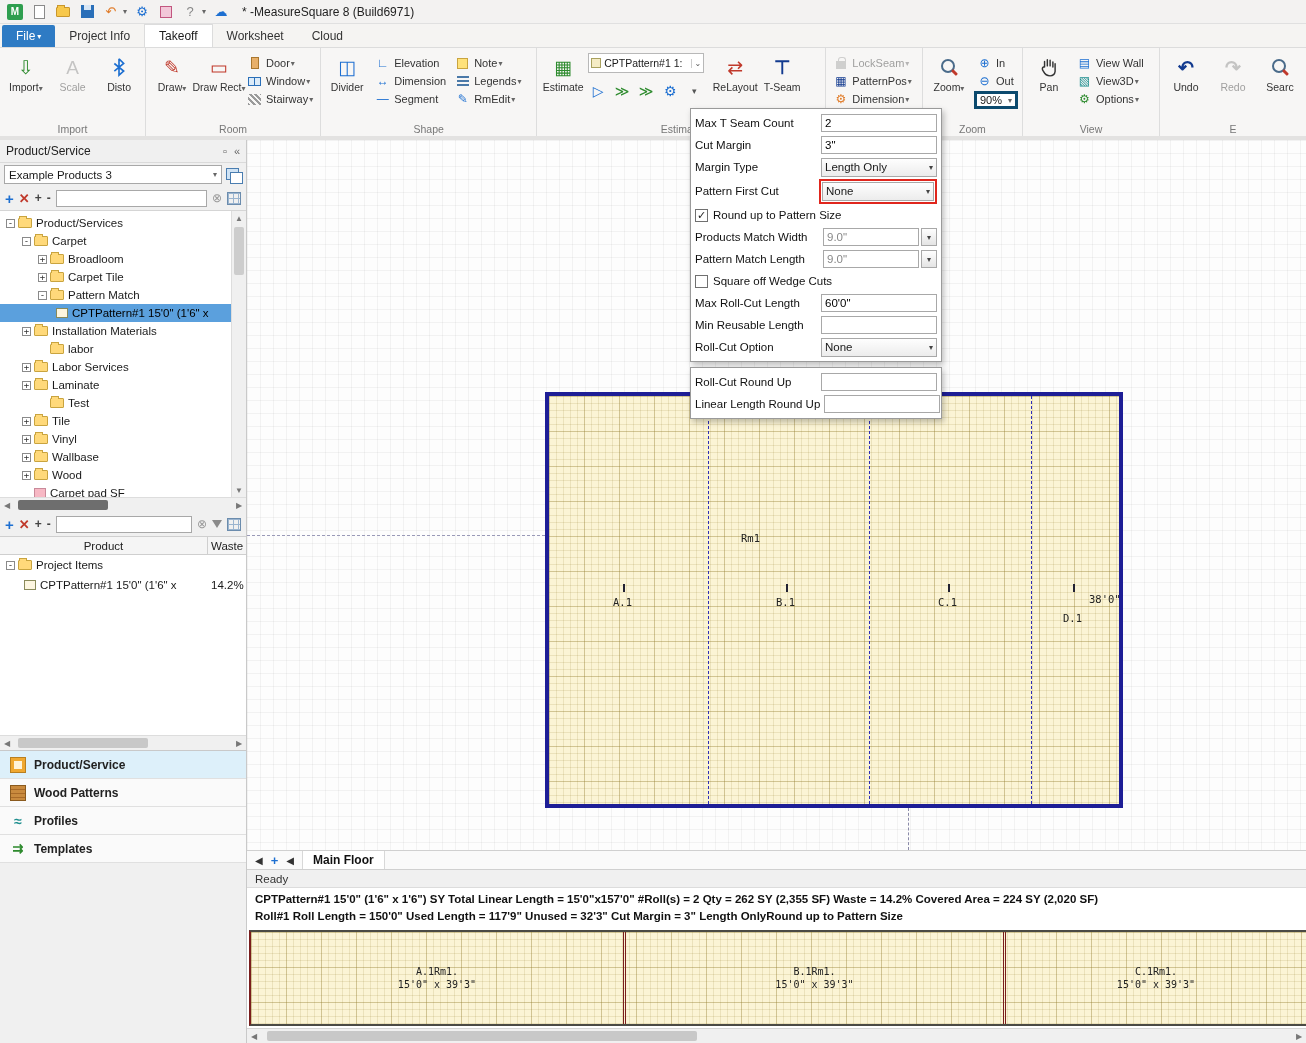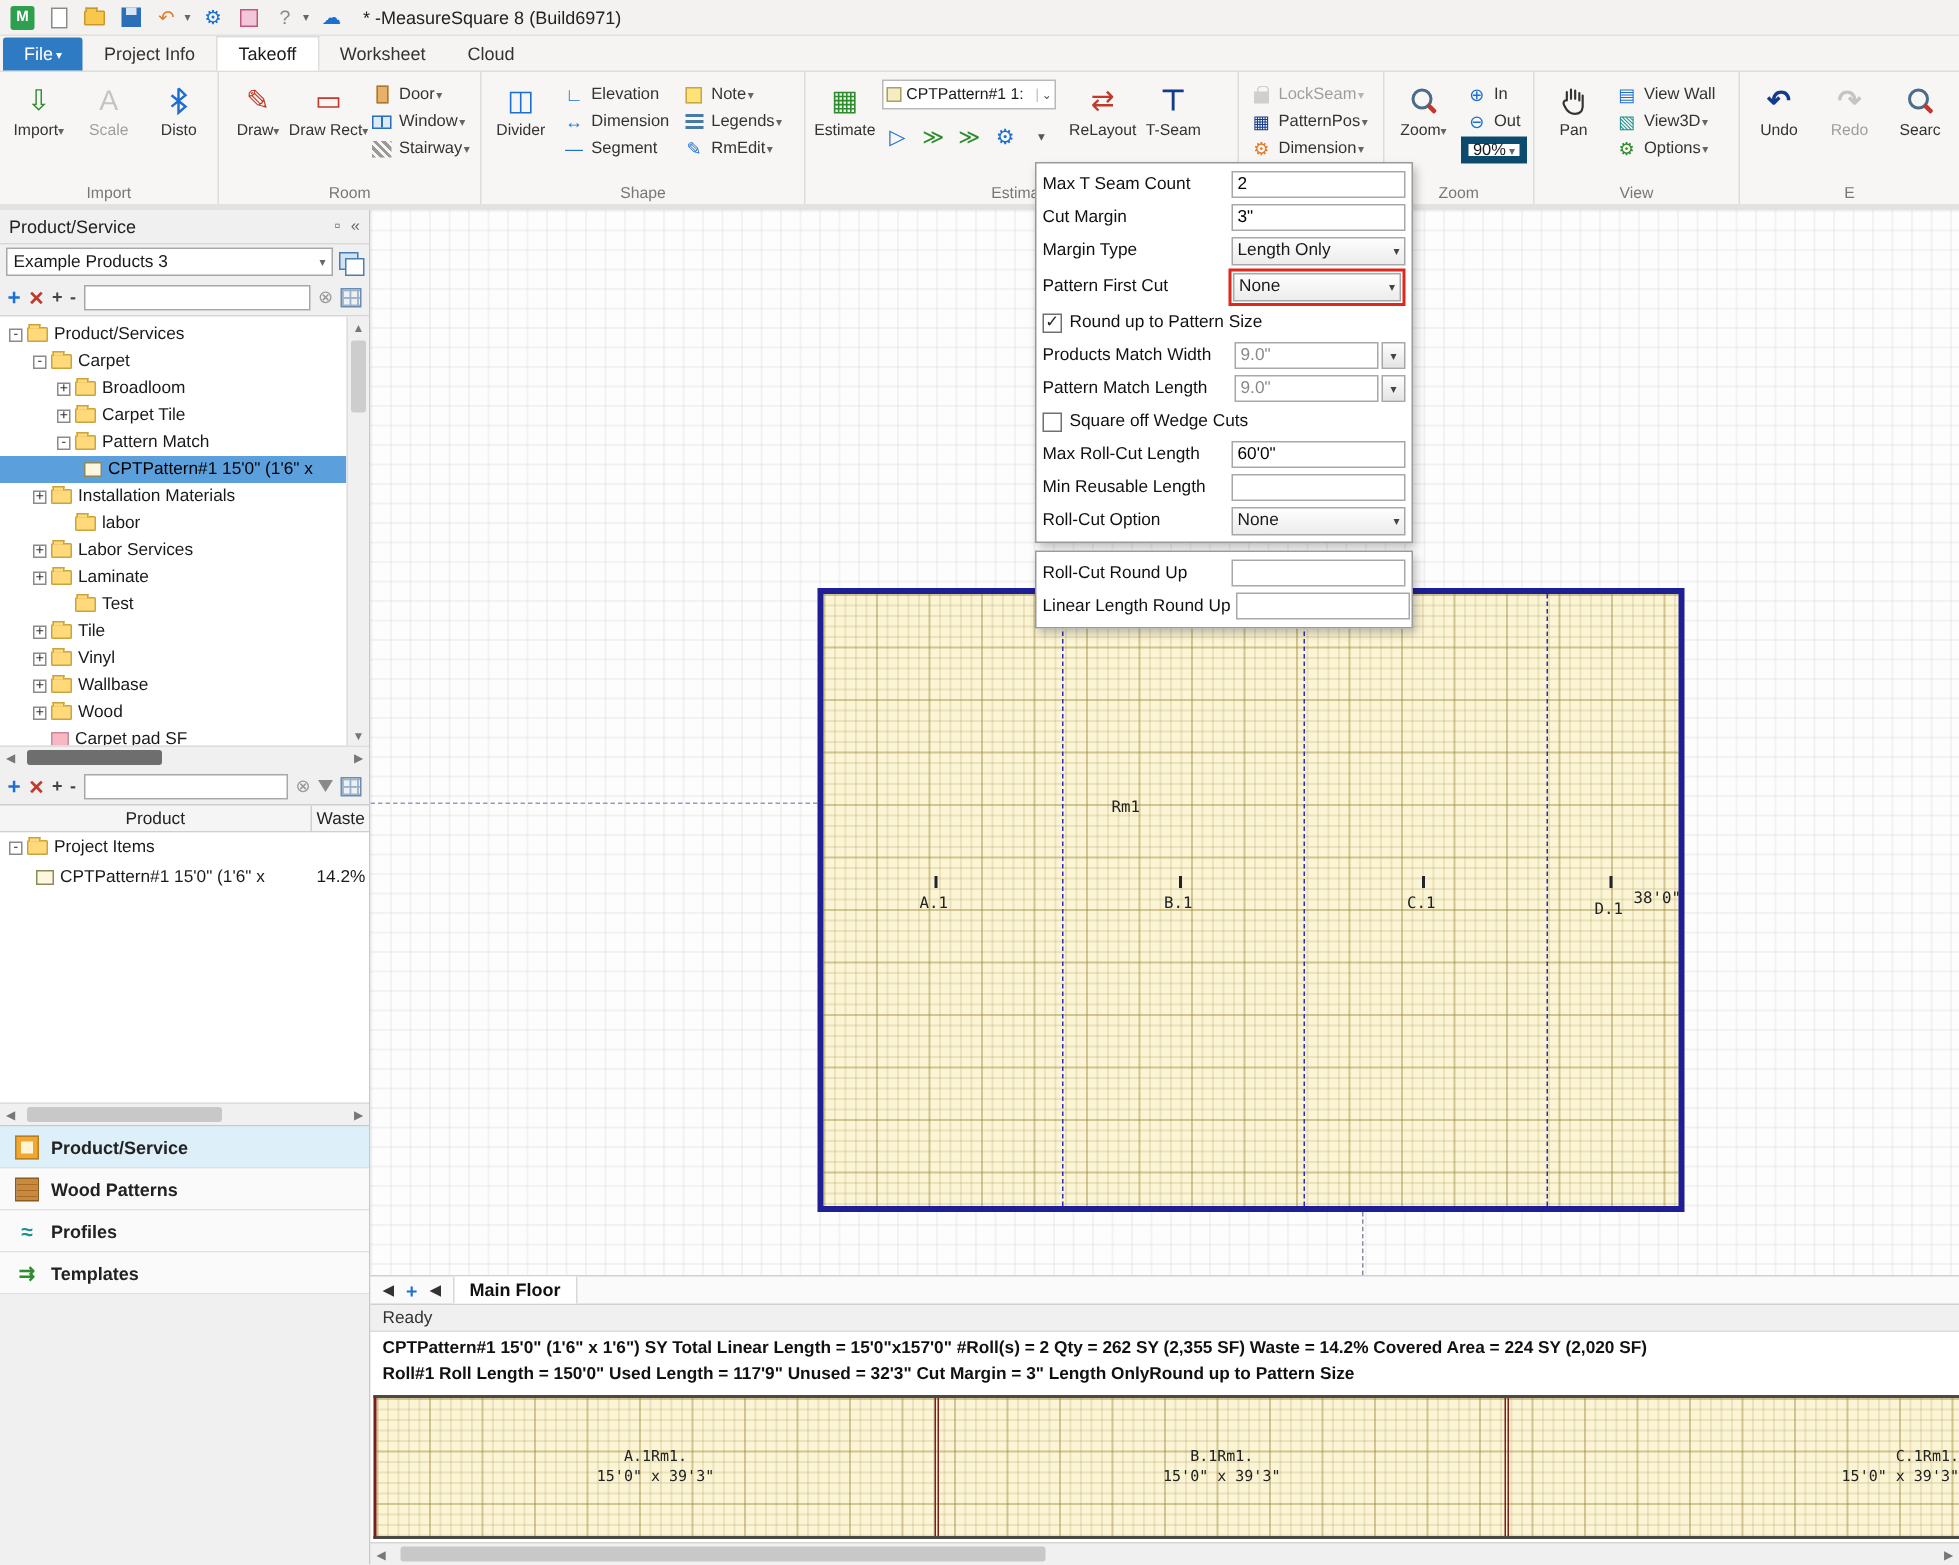--- a/index.html
+++ b/index.html
@@ -49,21 +49,21 @@
   .magni { position:relative; width:18px; height:18px; }
   .magni::before { content:""; position:absolute; width:10px; height:10px; border:2.5px solid #4a6b8a; border-radius:50%; left:1px; top:1px; }
   .magni::after { content:""; position:absolute; width:7px; height:3px; background:#c0392b; transform:rotate(45deg); right:0px; bottom:2px; border-radius:1px; }
 
   .pattern-combo { display:flex; align-items:center; height:20px; background:#fff; border:1px solid #b8b8b8; width:116px; padding:0 2px; gap:3px; margin-top:2px; }
   .pattern-combo .swatch { width:10px; height:10px; background:#f5ecc5; border:1px solid #a9a15f; flex:none; }
   .pattern-combo .txt { font-size:10.5px; white-space:nowrap; overflow:hidden; flex:1; }
   .pattern-combo .dd { font-size:8px; color:#555; border-left:1px solid #ccc; padding-left:2px; }
   .est-iconrow { display:flex; align-items:center; gap:4px; margin-top:8px; }
   .est-ib { width:20px; height:20px; display:flex; align-items:center; justify-content:center; font-size:14px; border-radius:2px; cursor:default; }
-  .zoom-select { display:flex; align-items:center; height:18px; background:#fff; border:5px solid #0c4a6e; width:44px; padding:0 3px; justify-content:space-between; font-size:11px; }
+  .zoom-select { display:flex; align-items:center; height:18px; background:#fff; border:3px solid #0c4a6e; width:44px; padding:0 3px; justify-content:space-between; font-size:11px; }
 
   
   .sp { position:absolute; left:690px; top:108px; width:252px; z-index:60; font-size:11.5px; }
   .sp-box { background:#fff; border:1px solid #9a9a9a; box-shadow:2px 3px 6px rgba(0,0,0,.25); padding:3px 4px; }
   .sp-box + .sp-box { margin-top:5px; }
   .sp-row { display:flex; align-items:center; height:22px; gap:4px; }
   .sp-label { flex:1; color:#111; white-space:nowrap; }
   .sp-input { width:116px; height:18px; border:1px solid #a8a8a8; font-size:11.5px; padding:0 3px; font-family:"Liberation Sans",sans-serif; }
   .sp-input.gray { color:#888; }
   .sp-select { width:116px; height:19px; border:1px solid #a8a8a8; background:linear-gradient(#fefefe,#ececec); display:flex; align-items:center; padding:0 3px; justify-content:space-between; cursor:default; }
@@ -162,21 +162,21 @@
   .rollview { position:relative; height:98px; background:#fff; padding-left:2px; }
   .roll-strip { position:relative; height:96px; border-top:2px solid #4a4a44; border-bottom:2px solid #4a4a44; border-left:2px solid #7a1d1d; display:flex; overflow:hidden;
     background-color:#fbf4d5;
     background-image:
       linear-gradient(rgba(150,130,50,.16) 1px,transparent 1px),
       linear-gradient(90deg,rgba(150,130,50,.16) 1px,transparent 1px),
       linear-gradient(rgba(150,130,50,.30) 1px,transparent 1px),
       linear-gradient(90deg,rgba(150,130,50,.30) 1px,transparent 1px);
     background-size:7px 7px,7px 7px,35px 35px,35px 35px; }
   .roll-sec { height:100%; display:flex; flex-direction:column; align-items:center; justify-content:center; border-right:3px double #7a1d1d; }
-  .roll-sec:last-child { border-right:none; flex:1;align-items:flex-end; }
+  .roll-sec:last-child { border-right:none; flex:1; }
   .roll-sec .nm, .roll-sec .sz { font-family:"DejaVu Sans Mono",monospace; font-size:10px; color:#222; line-height:13px; }
 
   .bottom-hscroll { height:15px; background:#f0f0f0; position:relative; border-top:1px solid #d5d5d5; }
   .bottom-hscroll .arr { position:absolute; top:0; width:14px; height:14px; display:flex; align-items:center; justify-content:center; font-size:8px; color:#777; }
   .bottom-hscroll .arr.left { left:0; } .bottom-hscroll .arr.right { right:0; }
   .bottom-hscroll .thumb { position:absolute; left:20px; top:2px; width:430px; height:10px; background:#c8c8c8; border-radius:2px; }
 </style>
 </head>
 <body>
 
@@ -623,21 +623,21 @@
         <div class="seam" style="left:320px"></div>
         <div class="seam" style="left:482px"></div>
         <span class="rm-label" style="left:192px; top:136px;">Rm1</span>
         <span class="tick" style="left:74px; top:188px;"></span>
         <span class="tick" style="left:237px; top:188px;"></span>
         <span class="tick" style="left:399px; top:188px;"></span>
         <span class="tick" style="left:524px; top:188px;"></span>
         <span class="rm-label" style="left:64px; top:200px;">A.1</span>
         <span class="rm-label" style="left:227px; top:200px;">B.1</span>
         <span class="rm-label" style="left:389px; top:200px;">C.1</span>
-        <span class="rm-label" style="left:514px; top:204px;">D.1</span>
+        <span class="rm-label" style="left:514px; top:216px;">D.1</span>
         <span class="rm-label" style="left:540px; top:197px;">38'0"</span>
       </div>
     </div>
 
     <div class="sheetbar">
       <span class="sheet-arr">◀</span>
       <span class="sheet-plus">+</span>
       <span class="sheet-arr">◀</span>
       <span class="sheet-tab">Main Floor</span>
     </div>

